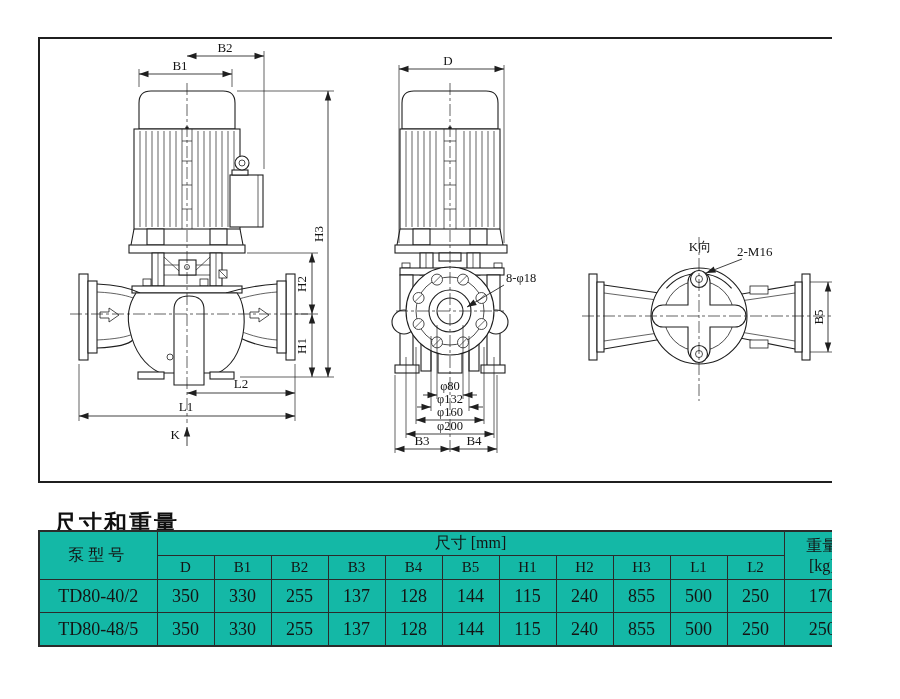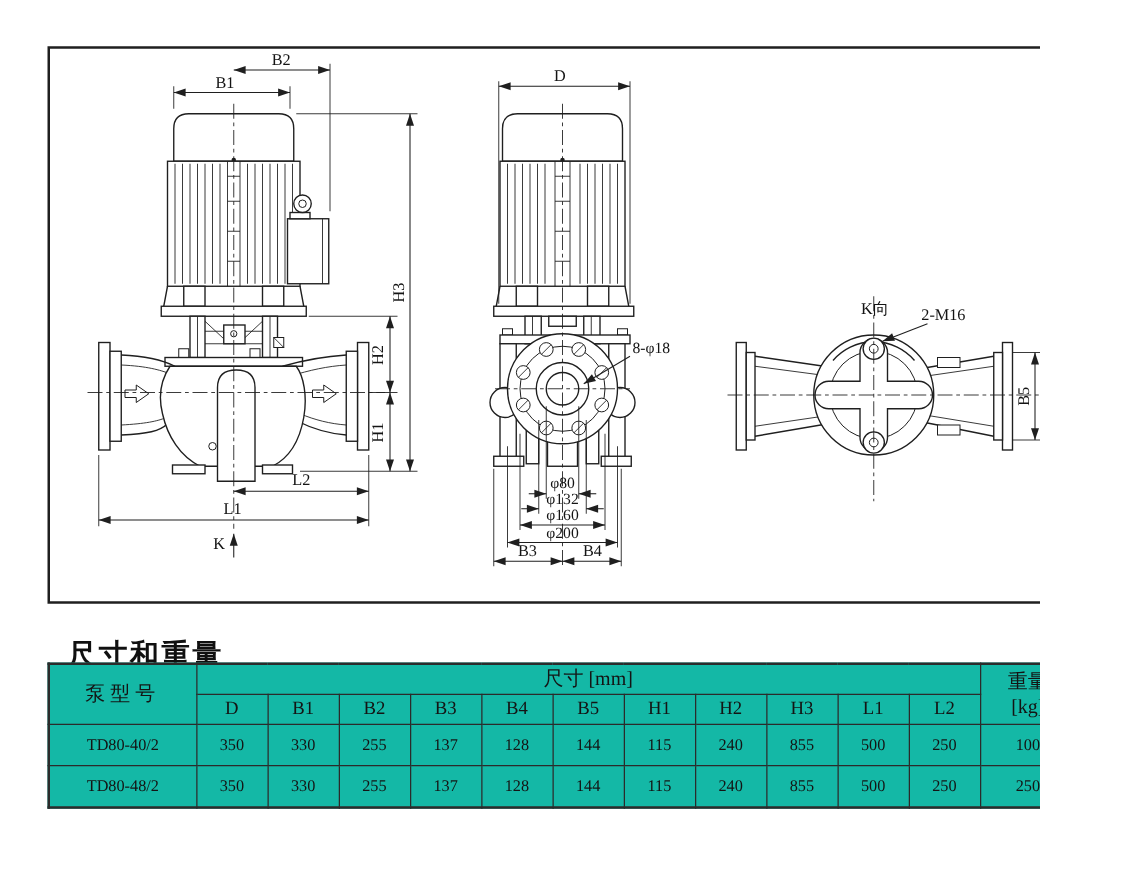--- a/index.html
+++ b/index.html
@@ -4,21 +4,21 @@
 <style>
   html,body{margin:0;padding:0;background:#ffffff;}
   .page{position:relative;width:832px;height:699px;background:#ffffff;font-family:"Liberation Serif",serif;color:#141414;overflow:hidden;}
   .drawing-frame{position:absolute;left:38px;top:37px;width:820px;height:446px;border:2px solid #1f1f1f;box-sizing:border-box;background:#ffffff;}
   .drawing-frame svg{display:block;width:816px;height:442px;}
   .heading{position:absolute;left:38px;top:492px;margin:16px;font-family:"DejaVu Sans",sans-serif;font-weight:bold;font-size:23px;letter-spacing:2px;color:#101010;}
   .spec-table{position:absolute;left:38px;top:530px;width:819px;border-collapse:collapse;table-layout:fixed;background:#14b8a6;border:2px solid #2b2b2b;}
   .spec-table th,.spec-table td{border:1px solid #2b2b2b;text-align:center;vertical-align:middle;font-weight:normal;padding:0;}
   .spec-table thead tr.h1 th{height:23px;font-size:16px;}
   .spec-table thead tr.h2 th{height:23px;font-size:15px;}
-  .spec-table tbody td{height:32px;font-size:13px;}
+  .spec-table tbody td{height:32px;font-size:18px;}
   .model-h{letter-spacing:4px;font-size:16px;}
   .weight-h{font-size:15px;line-height:1.25;}
   
   .ln{stroke:#1f1f1f;stroke-width:1.1;fill:none;}
   .lnthin{stroke:#1f1f1f;stroke-width:0.7;fill:none;}
   .wh{fill:#ffffff;stroke:#1f1f1f;stroke-width:1.1;}
   .whthin{fill:#ffffff;stroke:#1f1f1f;stroke-width:0.8;}
   .cl{stroke:#1f1f1f;stroke-width:0.7;stroke-dasharray:12 3 3 3;fill:none;}
   .dim{stroke:#1f1f1f;stroke-width:0.85;fill:none;}
   .ext{stroke:#1f1f1f;stroke-width:0.7;fill:none;}
@@ -306,24 +306,24 @@
         <td>330</td>
         <td>255</td>
         <td>137</td>
         <td>128</td>
         <td>144</td>
         <td>115</td>
         <td>240</td>
         <td>855</td>
         <td>500</td>
         <td>250</td>
-        <td>100</td>
+        <td>170</td>
       </tr>
       <tr>
-        <td>TD80-48/2</td>
+        <td>TD80-48/5</td>
         <td>350</td>
         <td>330</td>
         <td>255</td>
         <td>137</td>
         <td>128</td>
         <td>144</td>
         <td>115</td>
         <td>240</td>
         <td>855</td>
         <td>500</td>

